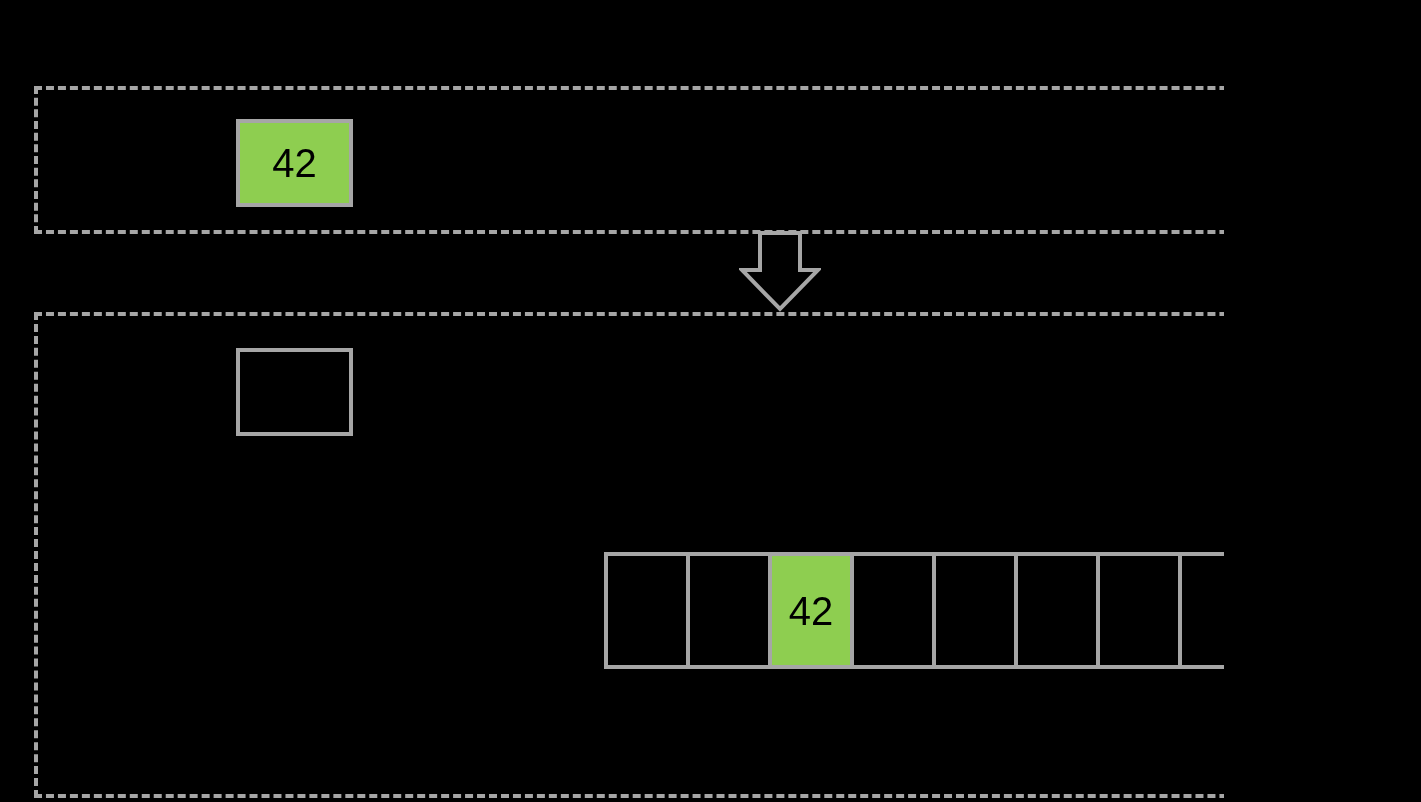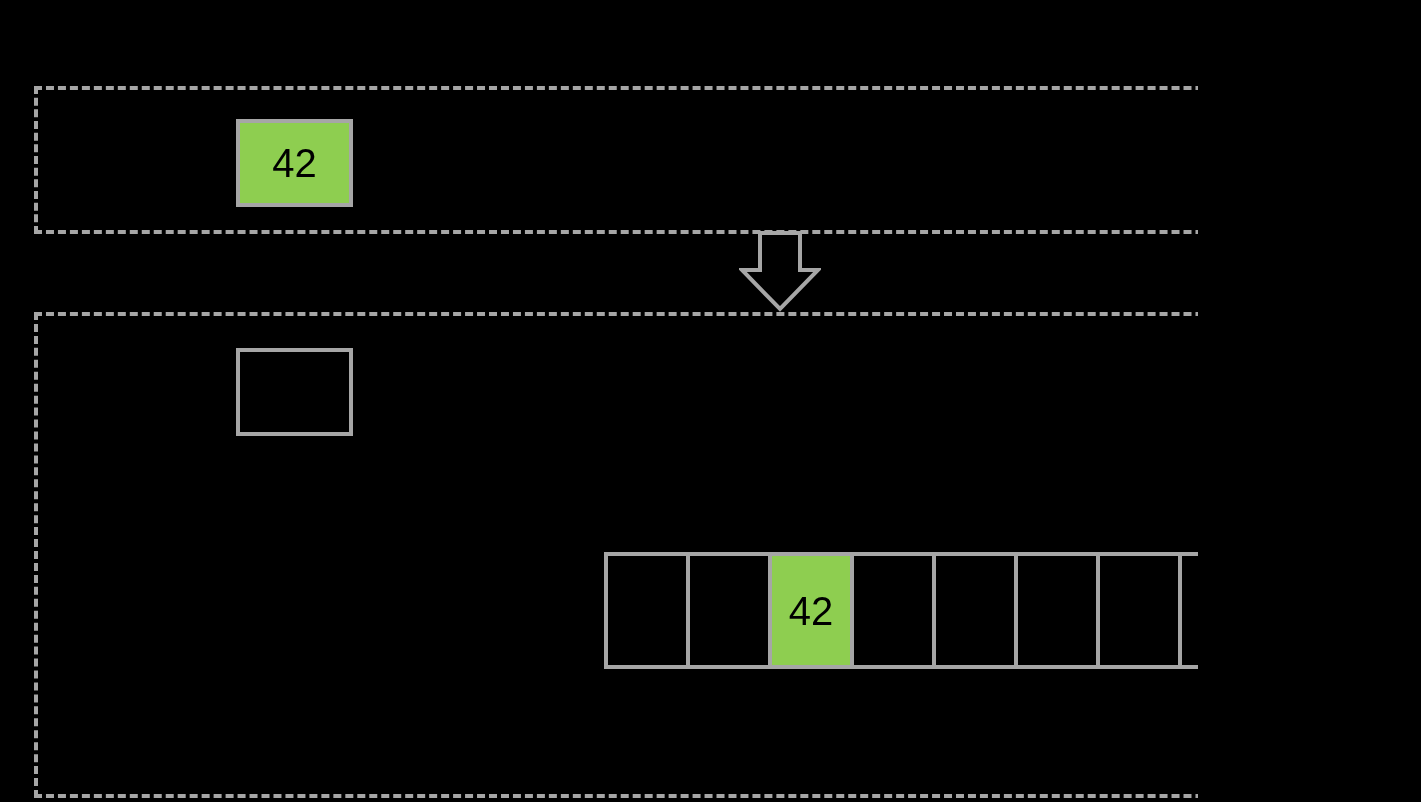--- a/index.html
+++ b/index.html
@@ -10,20 +10,21 @@
   body {
     font-family: "Liberation Sans", "DejaVu Sans", sans-serif;
   }
 
   #stage {
     position: relative;
     width: 1198px;
     height: 802px;
     background: #000000;
     overflow: hidden;
+    padding-left: 26px;
   }
 
   
   .panel {
     position: absolute;
     box-sizing: border-box;
     border: 4px dashed #a6a6a6;
     background: transparent;
   }
   #panel-source {

